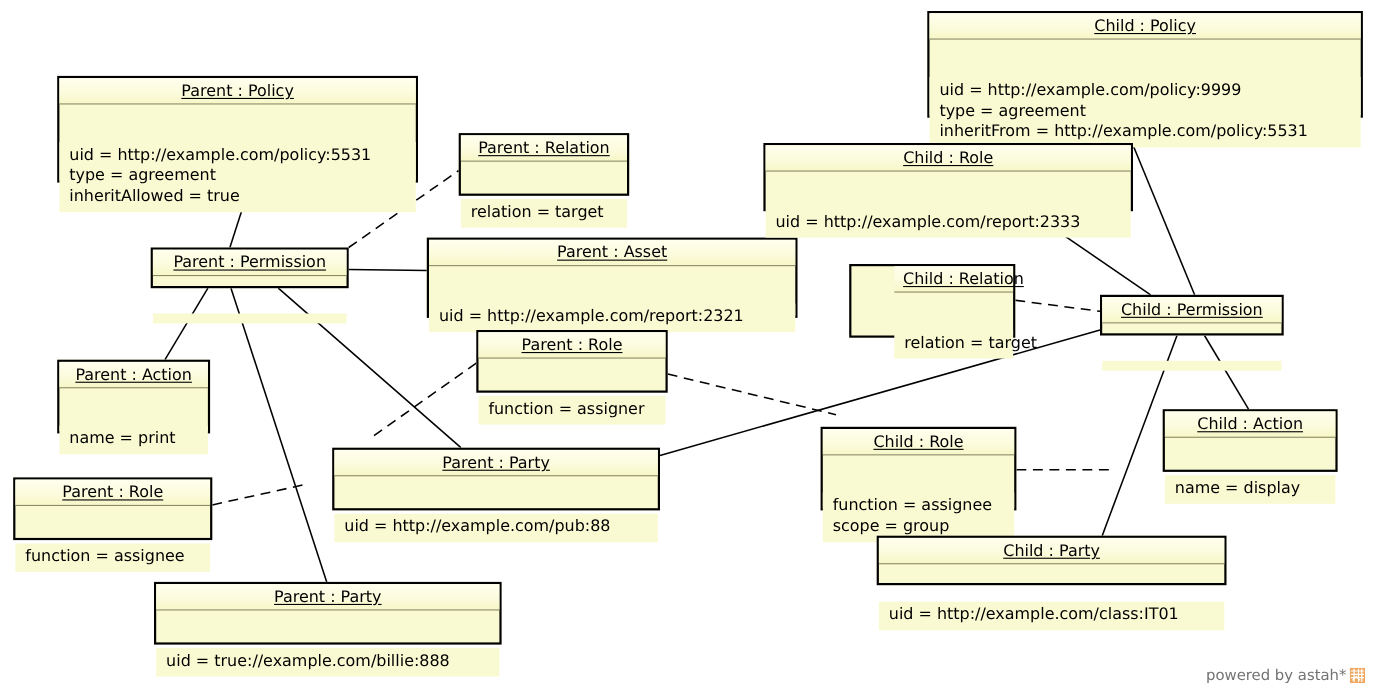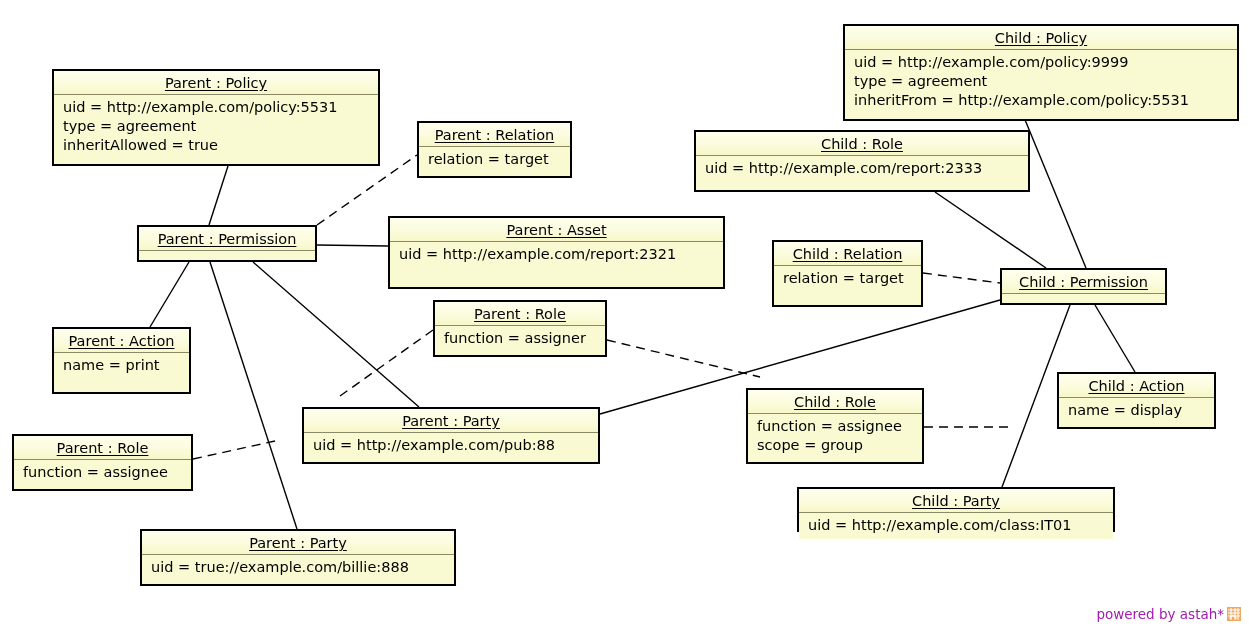--- a/index.html
+++ b/index.html
@@ -44,37 +44,38 @@
     text-underline-offset: 2px;
   }
   .obj-body {
     box-sizing: border-box;
     padding: 3px 9px 4px 9px;
     font-size: 14.5px;
     line-height: 19px;
     color: #000000;
     background: #fafad2;
     white-space: nowrap;
+    margin-top: 34px;
   }
   .obj-body.empty {
     padding: 0;
     height: 9px;
   }
   .obj-body div {
     white-space: nowrap;
   }
   .watermark {
     position: absolute;
     right: 8px;
     bottom: 4px;
     display: flex;
     align-items: center;
     gap: 3px;
     font-size: 13.5px;
-    color: #a21caf;
+    color: #737373;
     z-index: 8;
   }
   .wm-logo {
     display: inline-block;
     width: 14px;
     height: 14px;
     position: relative;
   }
 </style>
 </head>
@@ -149,35 +150,35 @@
         <div class="obj-body">
           <div>uid = http://example.com/pub:88</div>
         </div>
       </div>
       <div class="obj" style="left: 140px; top: 529px; width: 316px; height: 57px;">
         <div class="obj-title"><span>Parent : Party</span></div>
         <div class="obj-body">
           <div>uid = true://example.com/billie:888</div>
         </div>
       </div>
-      <div class="obj" style="left: 843px; top: 24px; width: 396px; height: 97px;">
+      <div class="obj" style="left: 843px; top: 10px; width: 396px; height: 97px;">
         <div class="obj-title"><span>Child : Policy</span></div>
         <div class="obj-body">
           <div>uid = http://example.com/policy:9999</div>
           <div>type = agreement</div>
           <div>inheritFrom = http://example.com/policy:5531</div>
         </div>
       </div>
       <div class="obj" style="left: 694px; top: 130px; width: 336px; height: 62px;">
         <div class="obj-title"><span>Child : Role</span></div>
         <div class="obj-body">
           <div>uid = http://example.com/report:2333</div>
         </div>
       </div>
-      <div class="obj" style="left: 772px; top: 240px; width: 151px; height: 67px;">
+      <div class="obj" style="left: 772px; top: 240px; width: 151px; height: 67px; padding-left: 39px;">
         <div class="obj-title"><span>Child : Relation</span></div>
         <div class="obj-body">
           <div>relation = target</div>
         </div>
       </div>
       <div class="obj" style="left: 1000px; top: 268px; width: 167px; height: 37px;">
         <div class="obj-title"><span>Child : Permission</span></div>
         <div class="obj-body empty"></div>
       </div>
       <div class="obj" style="left: 746px; top: 388px; width: 178px; height: 76px;">

